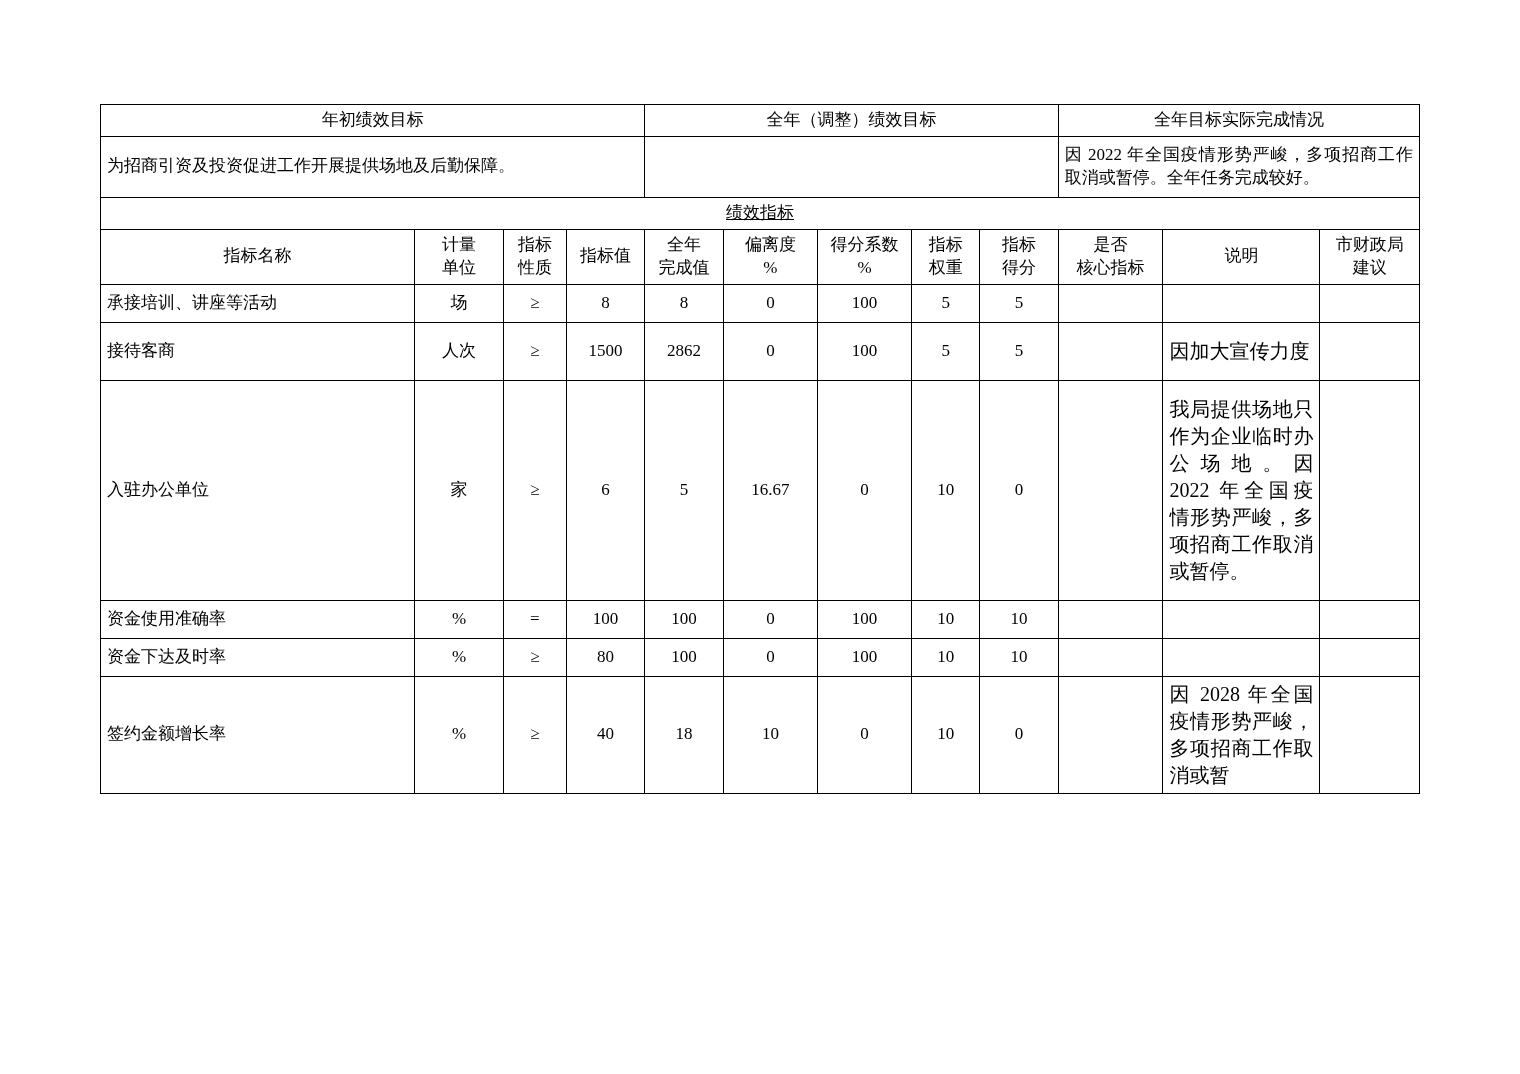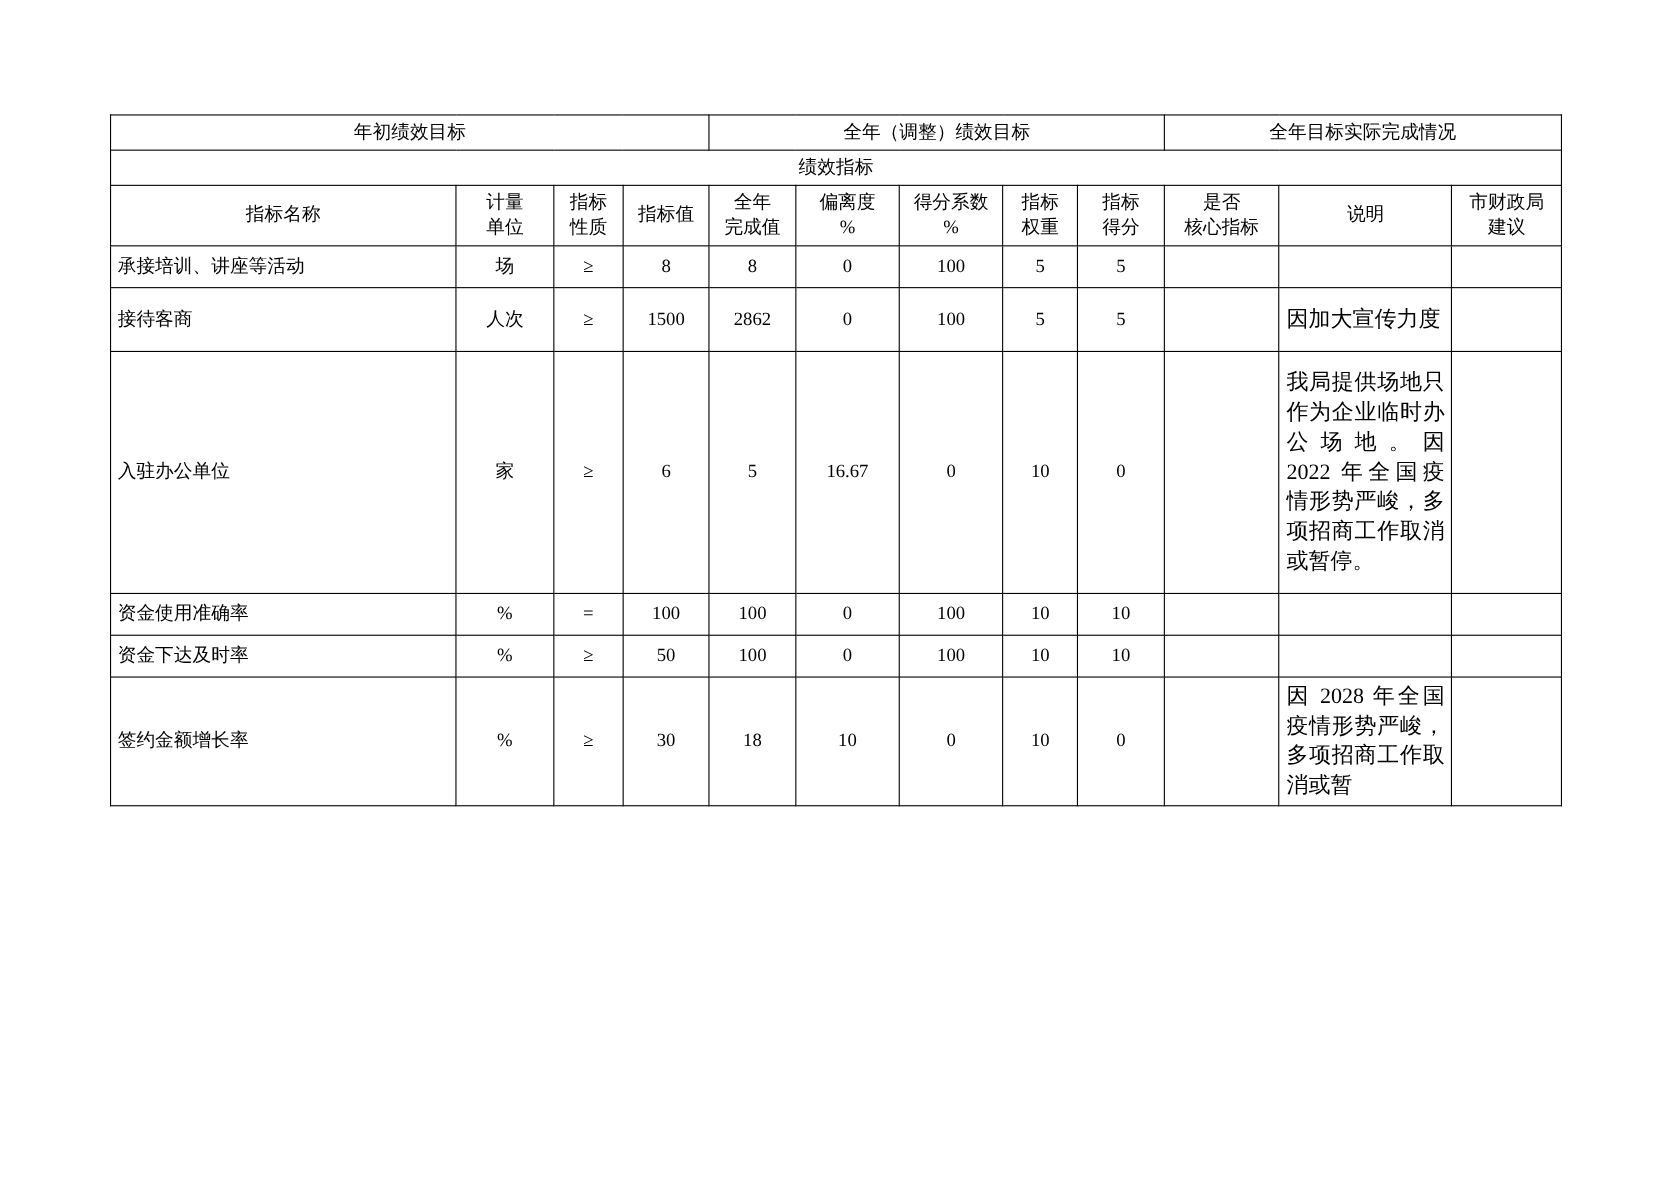--- a/index.html
+++ b/index.html
@@ -41,20 +41,21 @@
     padding: 7px 6px;
   }
   .goal-cell {
     height: 52px;
     vertical-align: top;
     padding-top: 6px;
   }
   .section-title td {
     text-align: center;
     padding: 7px 6px;
+    text-decoration: underline;
   }
   .colhdr td {
     text-align: center;
     padding: 6px 4px;
     line-height: 1.25;
   }
   .row-name {
     padding-left: 10px;
   }
   .note {
@@ -89,20 +90,25 @@
       <col style="width:100px">
       <col style="width:150px">
       <col style="width:95px">
     </colgroup>
     <tbody>
       <tr class="hdr-row">
         <td colspan="4">年初绩效目标</td>
         <td colspan="5">全年（调整）绩效目标</td>
         <td colspan="3">全年目标实际完成情况</td>
       </tr>
+      <tr>
+        <td colspan="4" class="goal-cell just">为招商引资及投资促进工作开展提供场地及后勤保障。</td>
+        <td colspan="5" class="goal-cell"></td>
+        <td colspan="3" class="goal-cell just">因 2022 年全国疫情形势严峻，多项招商工作取消或暂停。全年任务完成较好。</td>
+      </tr>
       <tr class="section-title">
         <td colspan="12">绩效指标</td>
       </tr>
       <tr class="colhdr">
         <td><span>指标名称</span></td>
         <td><span>计量</span><br><span>单位</span></td>
         <td><span>指标</span><br><span>性质</span></td>
         <td><span>指标值</span></td>
         <td><span>全年</span><br><span>完成值</span></td>
         <td><span>偏离度</span><br><span>%</span></td>
@@ -172,37 +178,37 @@
         <td class="ctr">10</td>
         <td class="ctr"></td>
         <td class="note"></td>
         <td class="ctr"></td>
       </tr>
 
       <tr class="r-small">
         <td class="lft row-name">资金下达及时率</td>
         <td class="ctr">%</td>
         <td class="ctr">≥</td>
-        <td class="ctr">50</td>
+        <td class="ctr">80</td>
         <td class="ctr">100</td>
         <td class="ctr">0</td>
         <td class="ctr">100</td>
         <td class="ctr">10</td>
         <td class="ctr">10</td>
         <td class="ctr"></td>
         <td class="note"></td>
         <td class="ctr"></td>
       </tr>
 
 
       <tr class="r-note2">
         <td class="lft row-name">签约金额增长率</td>
         <td class="ctr">%</td>
         <td class="ctr">≥</td>
-        <td class="ctr">30</td>
+        <td class="ctr">40</td>
         <td class="ctr">18</td>
         <td class="ctr">10</td>
         <td class="ctr">0</td>
         <td class="ctr">10</td>
         <td class="ctr">0</td>
         <td class="ctr"></td>
         <td class="note tall-note">因 2028 年全国疫情形势严峻，多项招商工作取消或暂</td>
         <td class="ctr"></td>
       </tr>
     </tbody>

